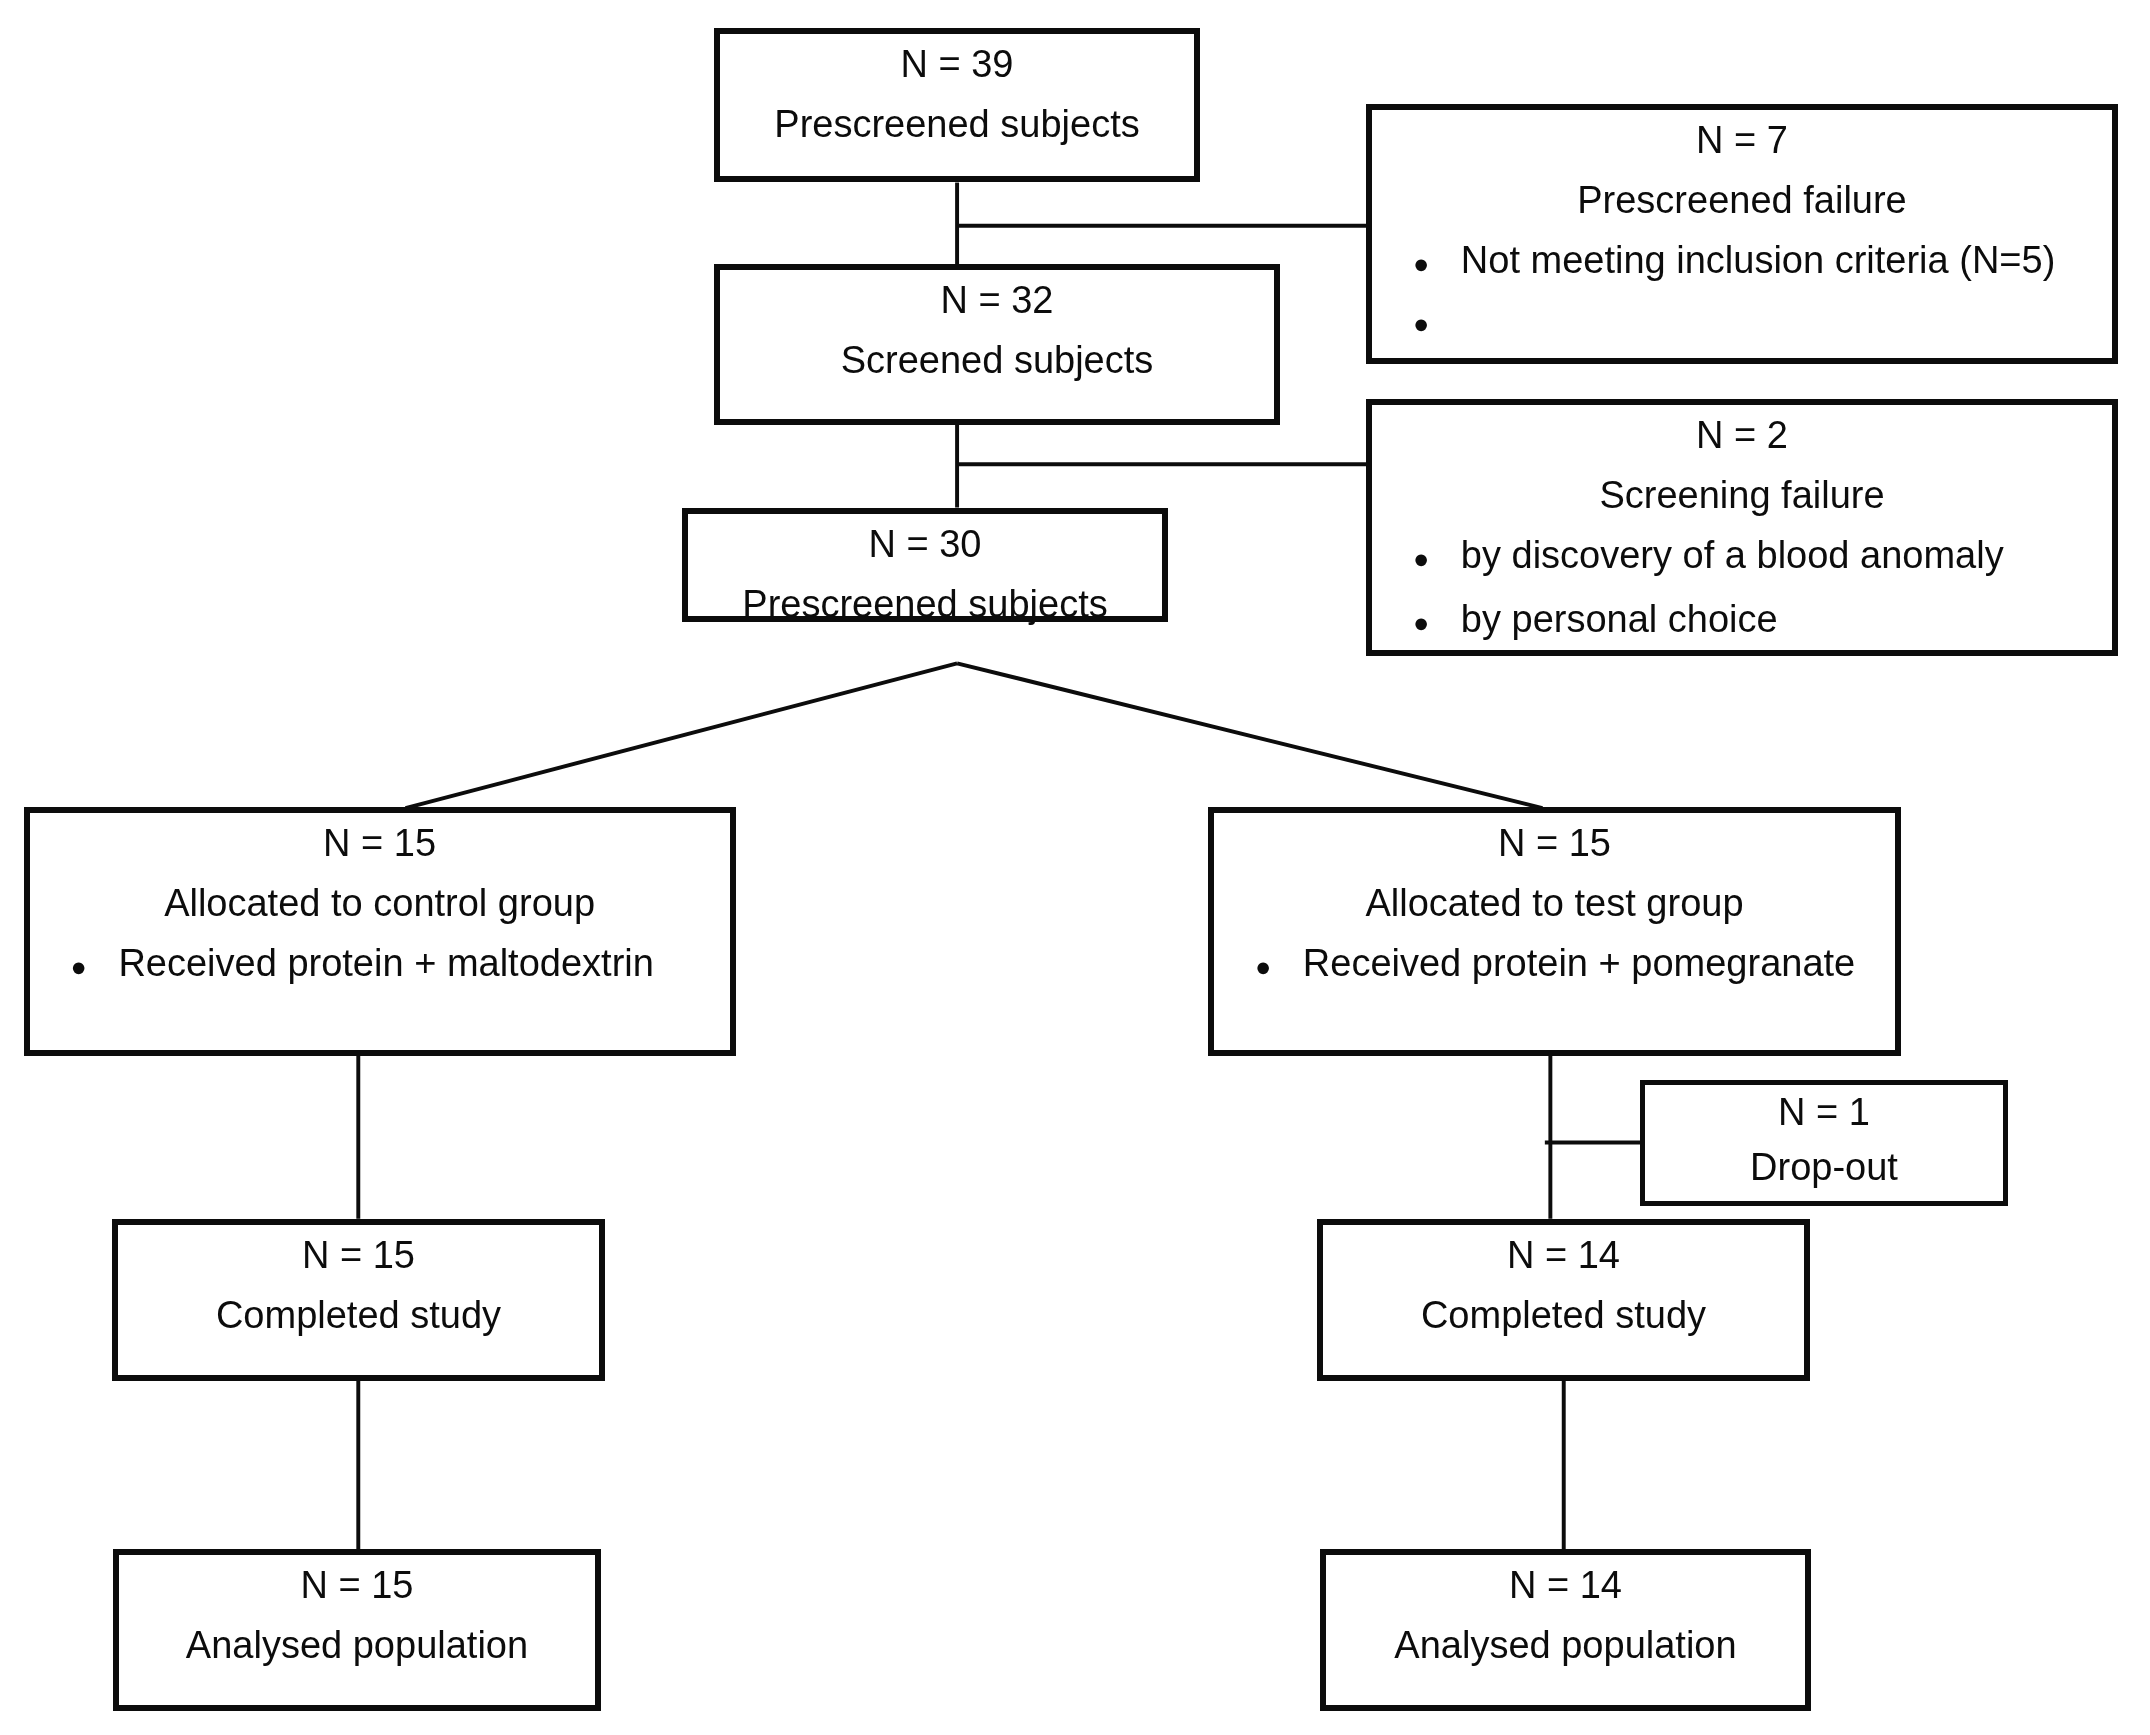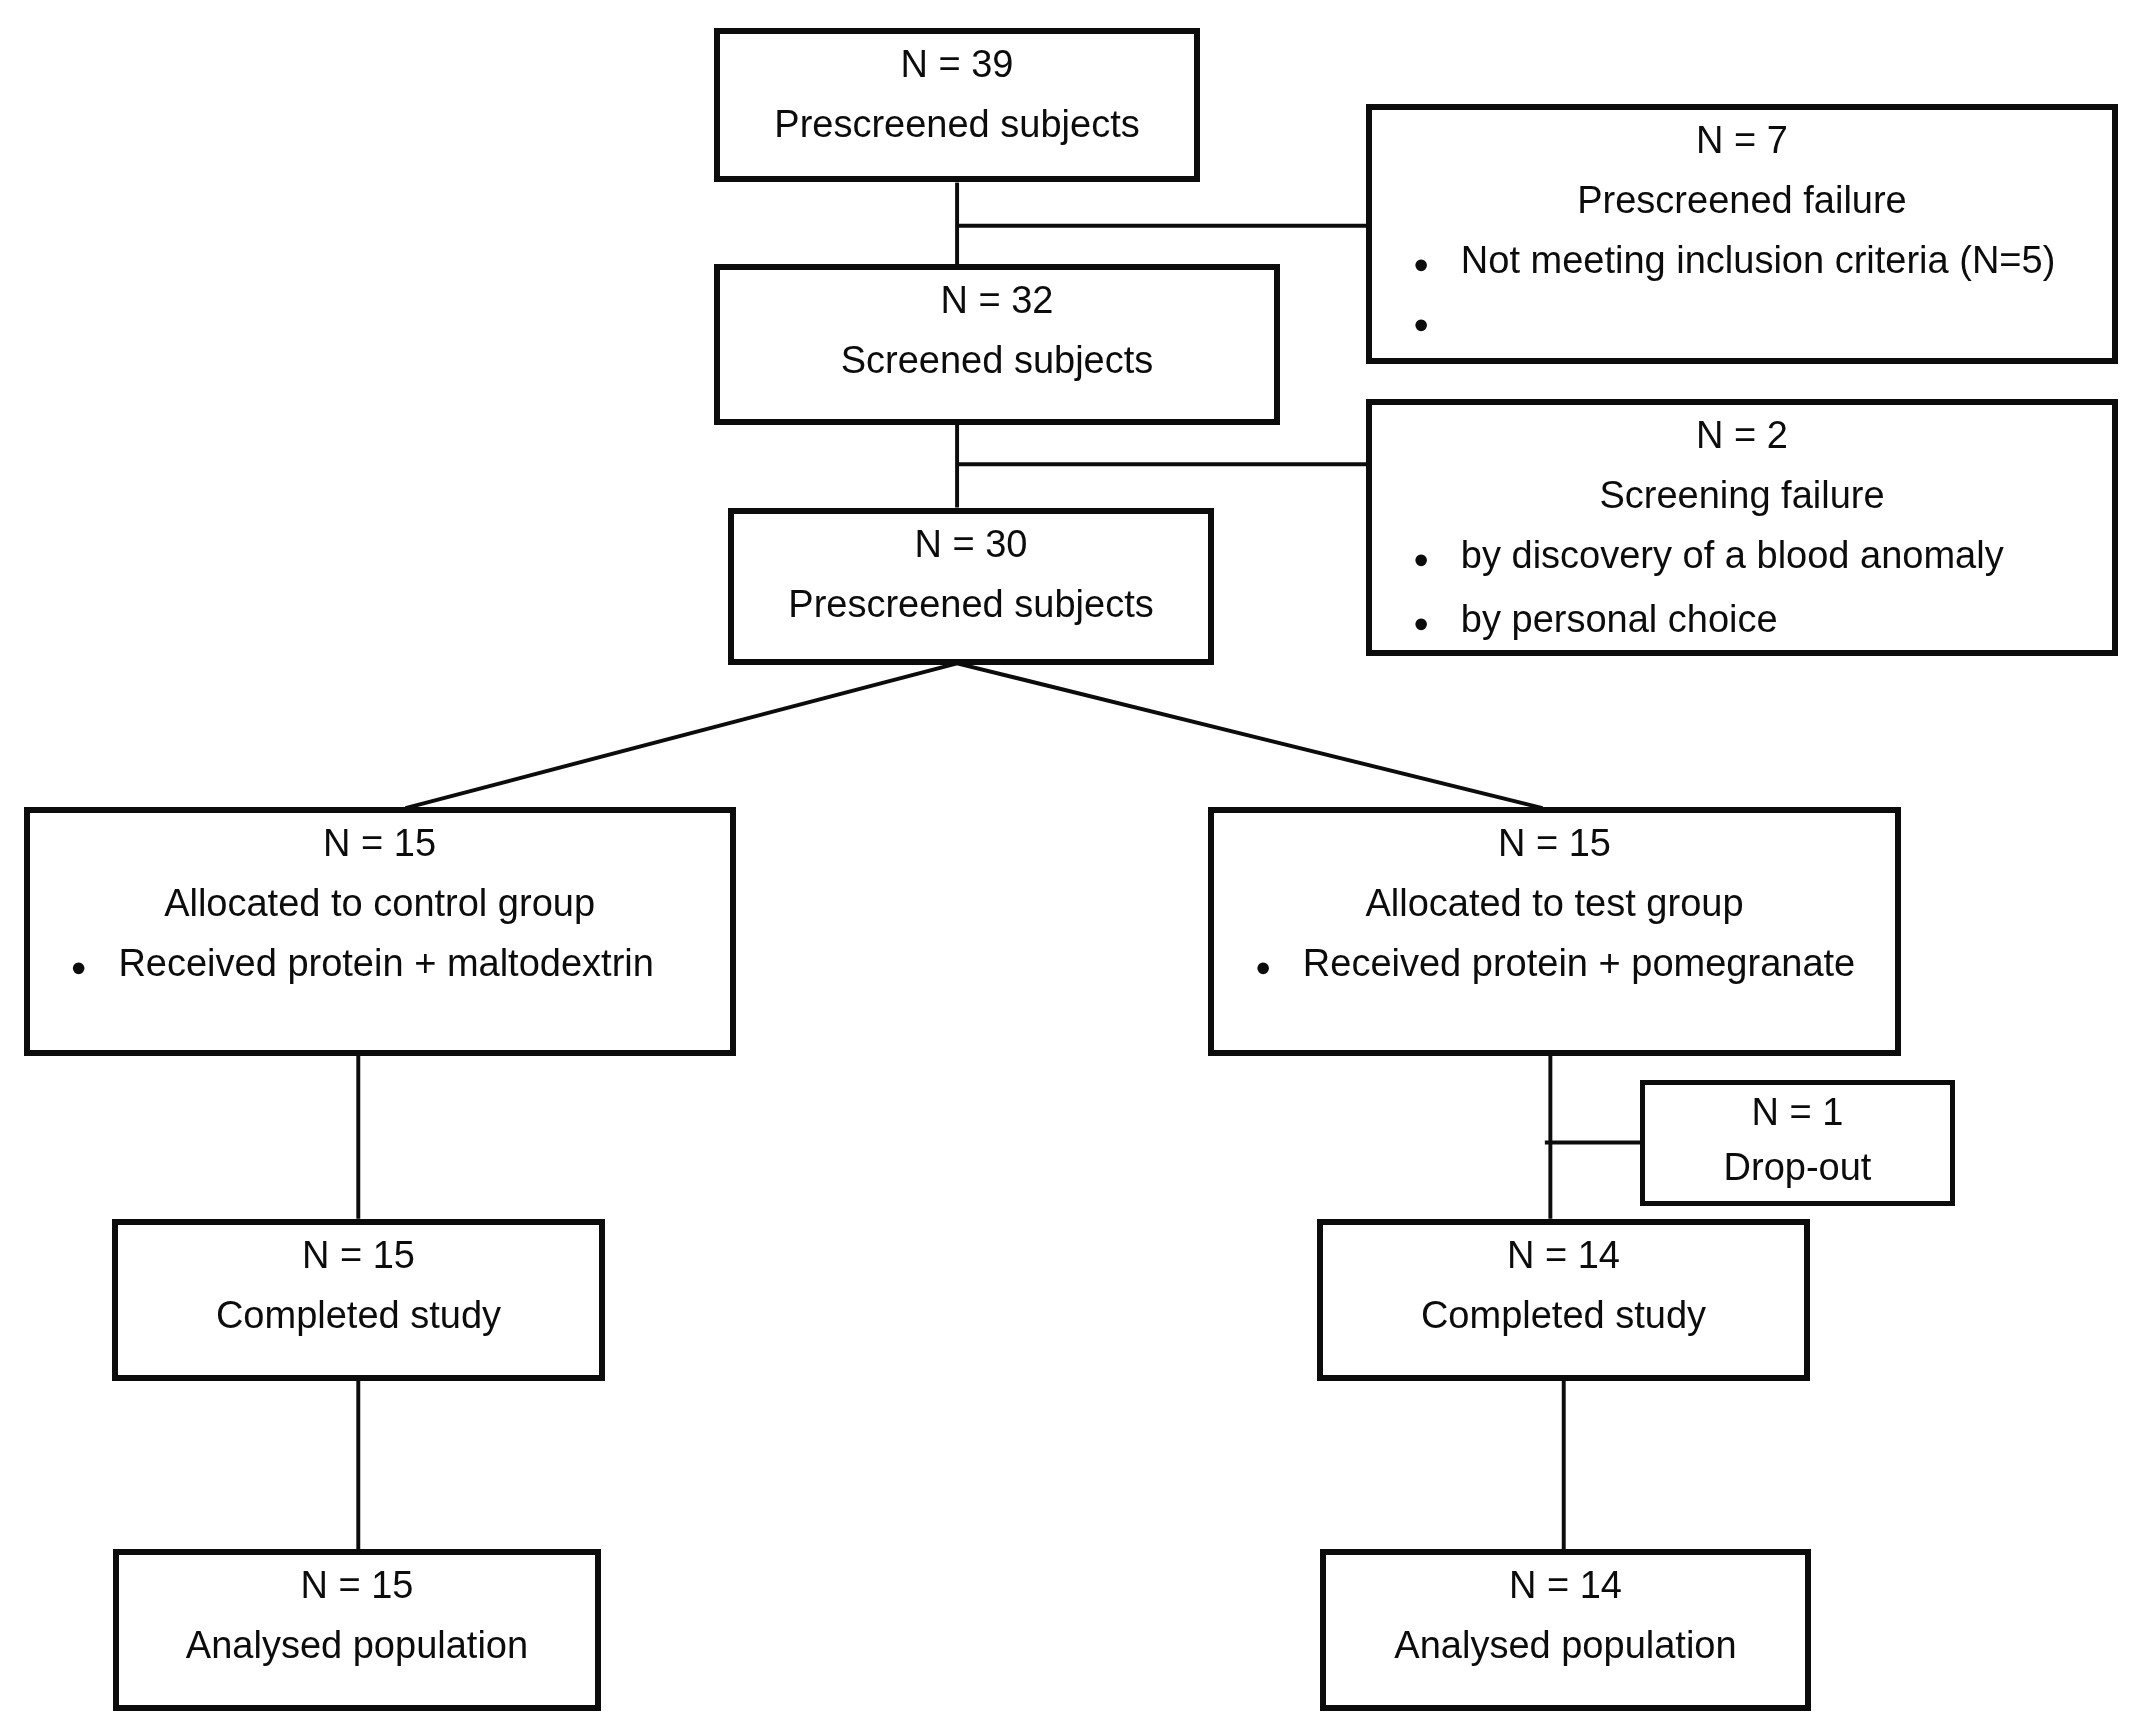--- a/index.html
+++ b/index.html
@@ -105,21 +105,21 @@
     <div class="bullet-row">
       <span class="dot">●</span>
       <span class="btxt">by discovery of a blood anomaly</span>
     </div>
     <div class="bullet-row">
       <span class="dot">●</span>
       <span class="btxt">by personal choice</span>
     </div>
   </div>
 
-  <div class="box" style="left:728px; top:508px; width:486px; height:157px;">
+  <div class="box" style="left:682px; top:508px; width:486px; height:114px;">
     <div class="txt-line">N = 30</div>
     <div class="txt-line">Prescreened subjects</div>
   </div>
 
   <div class="box" style="left:23.6px; top:807px; width:712px; height:249px;">
     <div class="txt-line">N = 15</div>
     <div class="txt-line">Allocated to control group</div>
     <div class="bullet-row">
       <span class="dot">●</span>
       <span class="btxt">Received protein + maltodextrin</span>
@@ -128,21 +128,21 @@
 
   <div class="box" style="left:1208px; top:807px; width:693px; height:249px;">
     <div class="txt-line">N = 15</div>
     <div class="txt-line">Allocated to test group</div>
     <div class="bullet-row">
       <span class="dot">●</span>
       <span class="btxt">Received protein + pomegranate</span>
     </div>
   </div>
 
-  <div class="box small" style="left:1640px; top:1080px; width:315px; height:126px;">
+  <div class="box small" style="left:1640px; top:1080px; width:368px; height:126px;">
     <div class="txt-line">N = 1</div>
     <div class="txt-line">Drop-out</div>
   </div>
 
   <div class="box" style="left:112px; top:1219px; width:493px; height:162px;">
     <div class="txt-line">N = 15</div>
     <div class="txt-line">Completed study</div>
   </div>
 
   <div class="box" style="left:1317px; top:1219px; width:493px; height:162px;">

